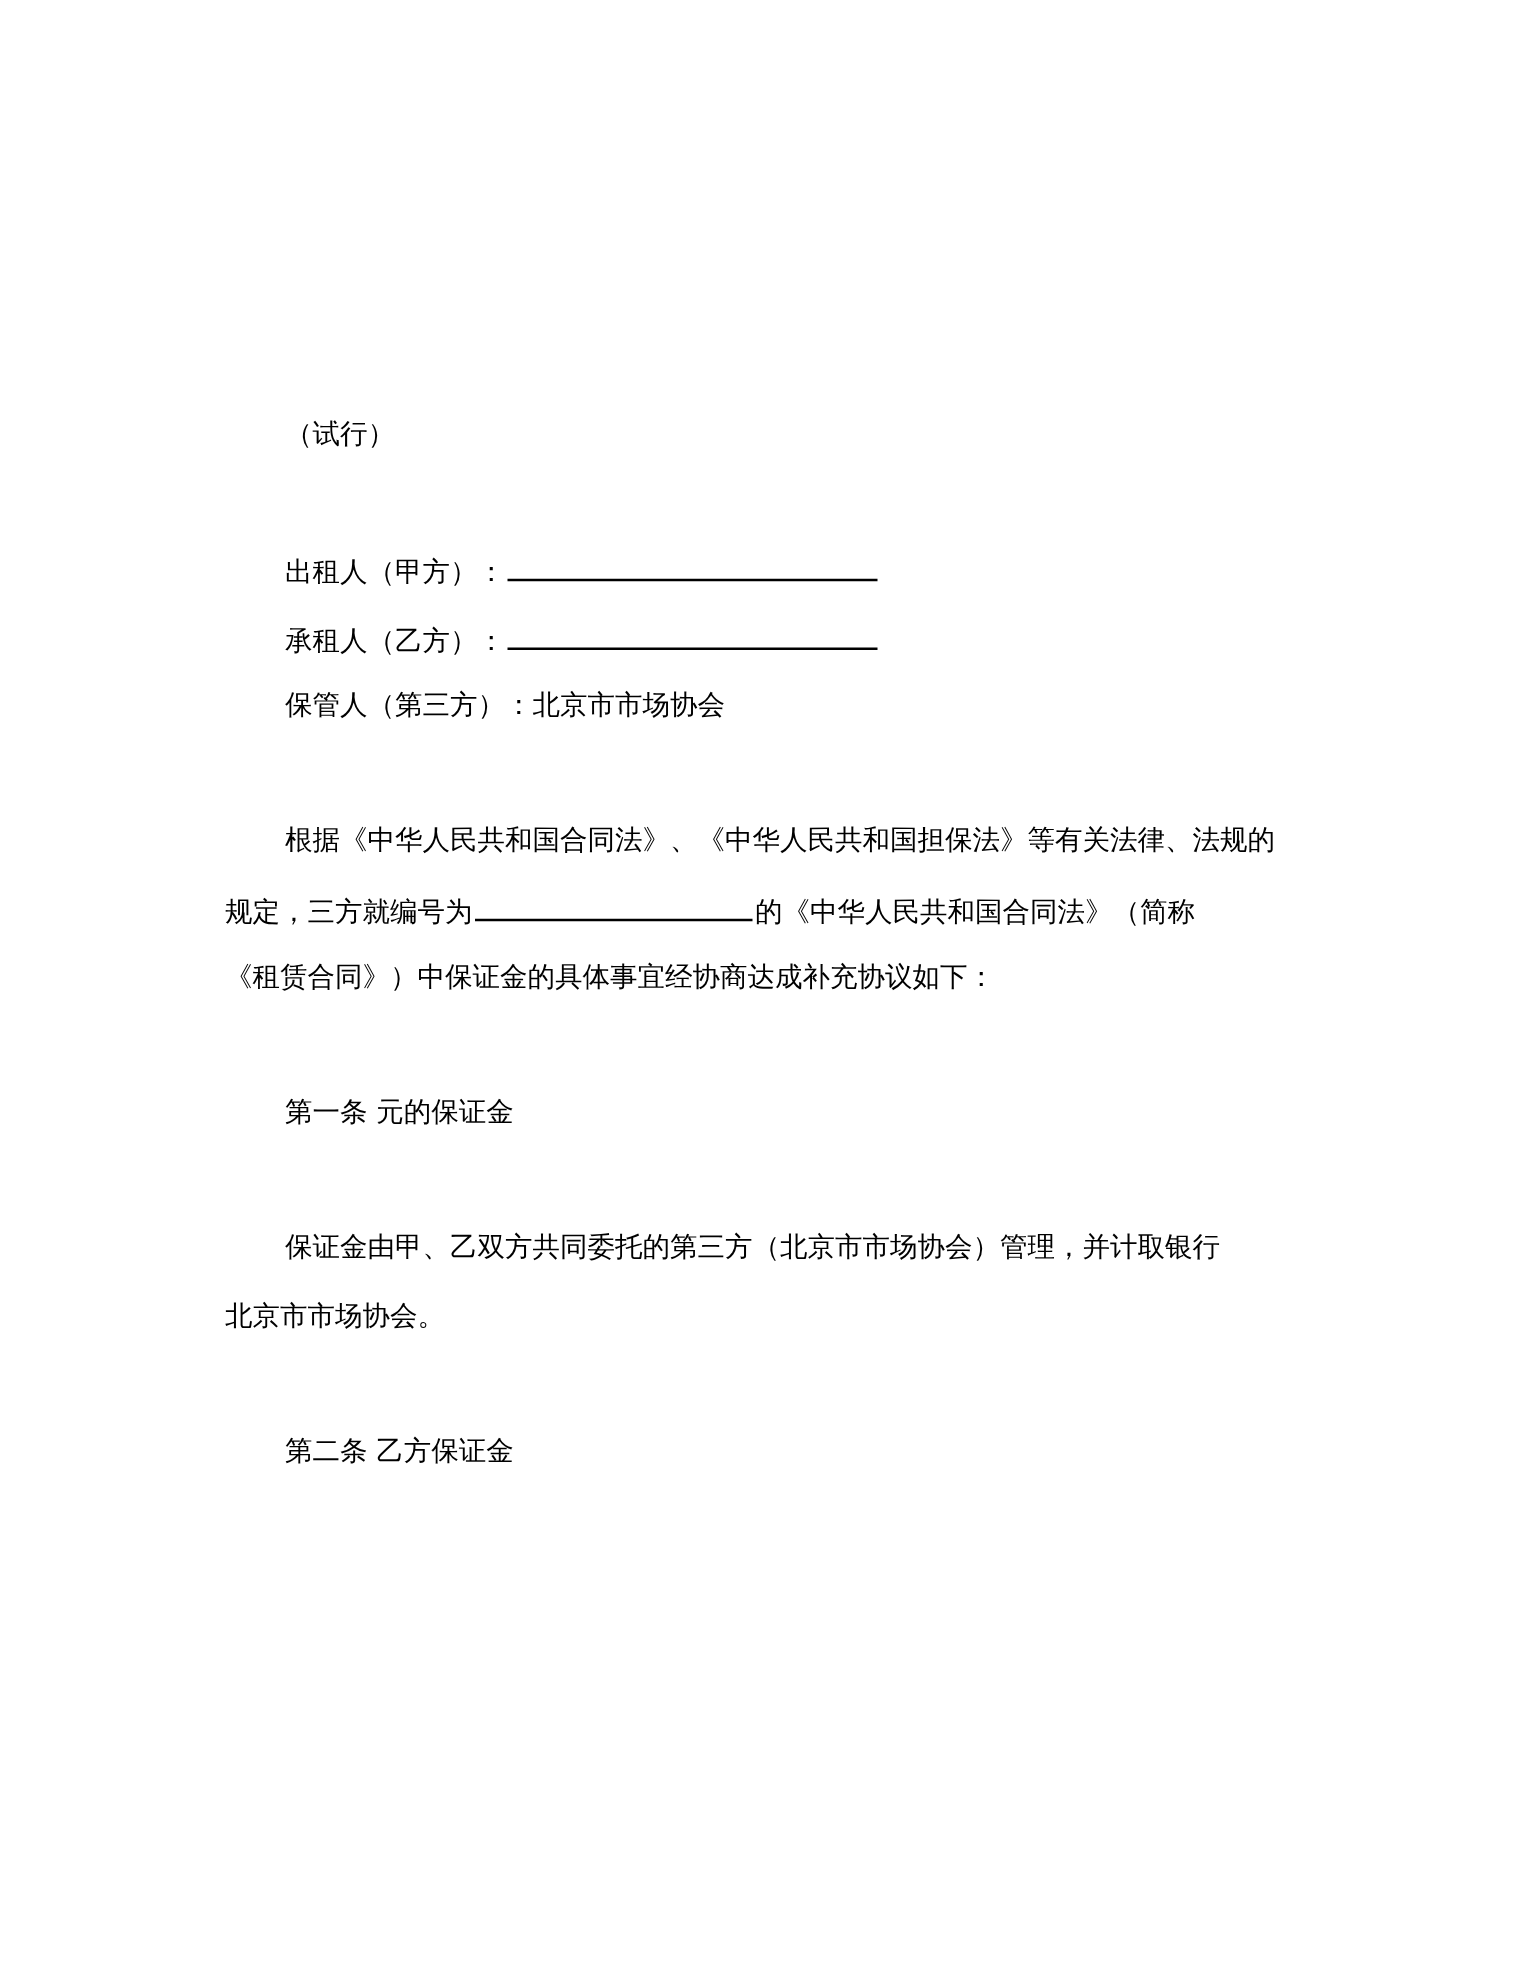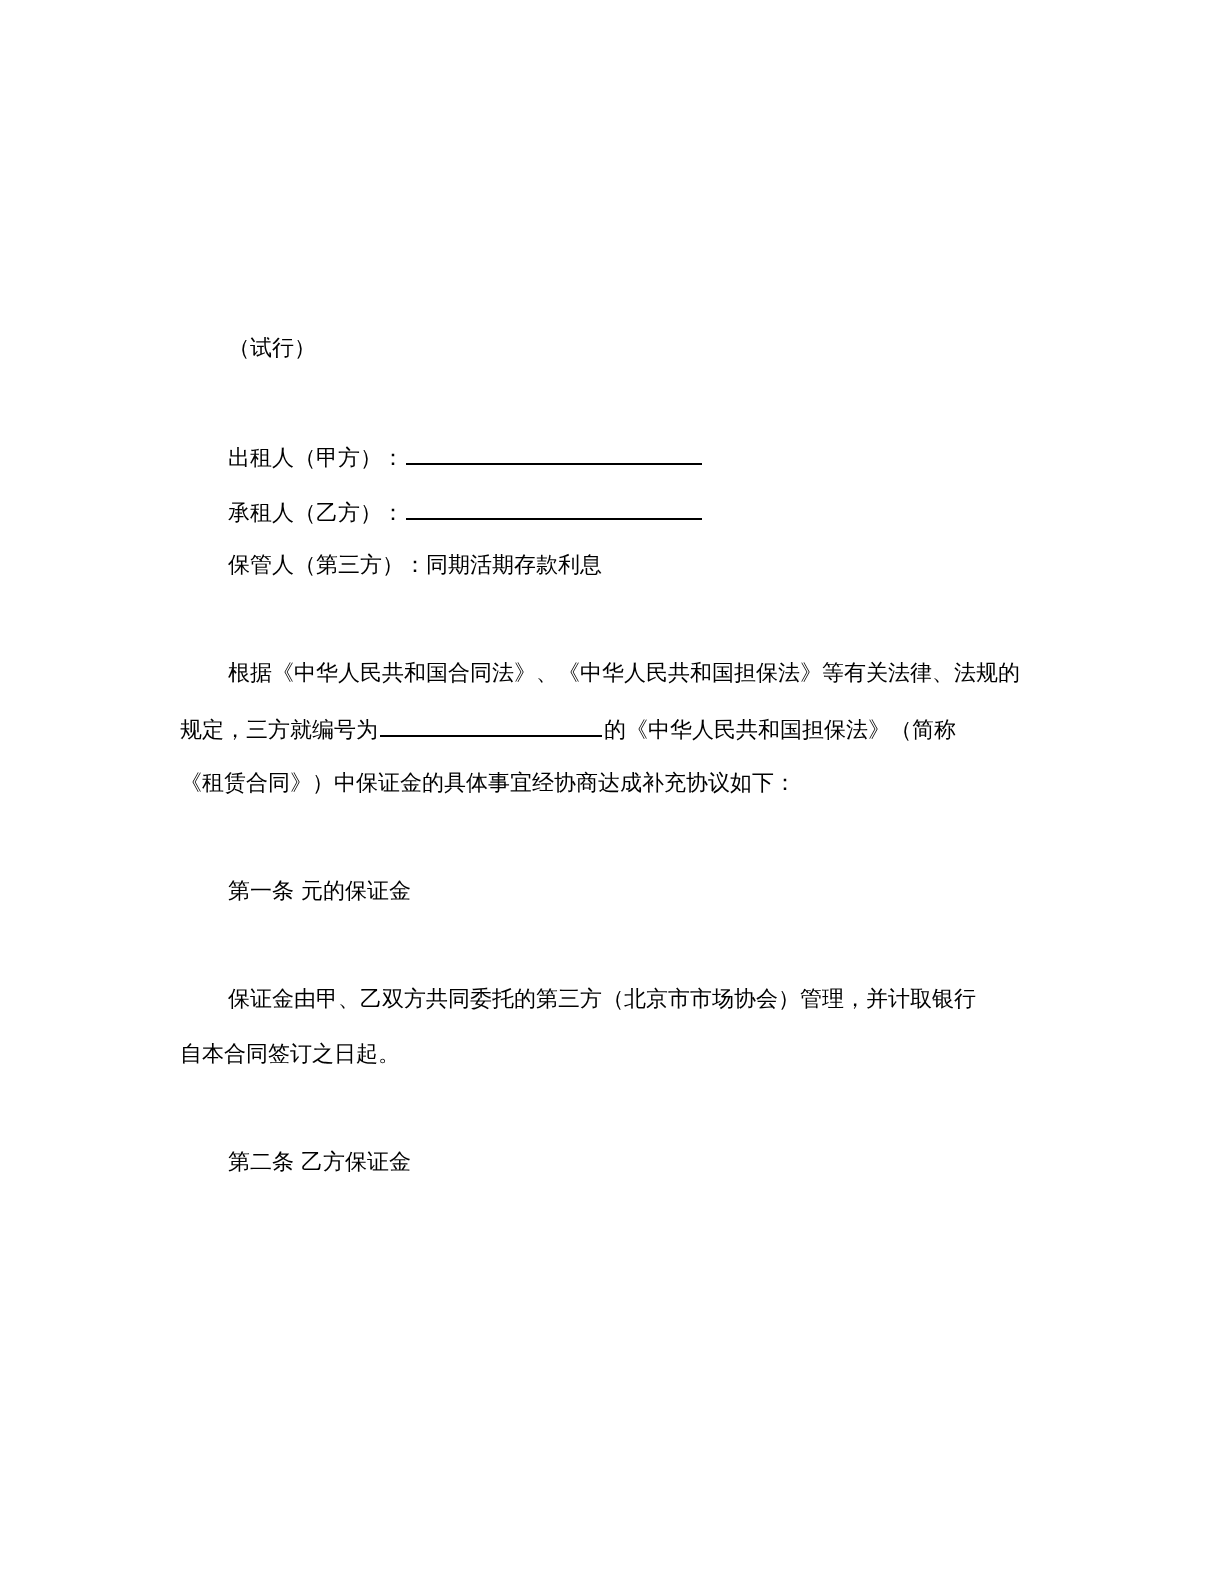--- a/index.html
+++ b/index.html
@@ -61,36 +61,36 @@
 
   <div class="line indent" style="top:441px;">
     <span>出租人（甲方）：</span><span class="blank" style="width:296px;"></span>
   </div>
 
   <div class="line indent" style="top:496px;">
     <span>承租人（乙方）：</span><span class="blank" style="width:296px;"></span>
   </div>
 
   <div class="line indent" style="top:550px;">
-    <span>保管人（第三方）：</span><span>同期活期存款利息</span>
+    <span>保管人（第三方）：</span><span>北京市市场协会</span>
   </div>
 
   <div class="line" style="left:228px; top:658px; width:806px;">
     <span>根据《中华人民共和国合同法》、《中华人民共和国担保法》等有关法律、法规的</span>
   </div>
 
   <div class="line flush" style="top:713px;">
-    <span>规定，三方就编号为</span><span class="blank" style="width:222px;"></span><span>的《中华人民共和国担保法》（简称</span>
+    <span>规定，三方就编号为</span><span class="blank" style="width:222px;"></span><span>的《中华人民共和国合同法》（简称</span>
   </div>
 
   <div class="line flush" style="top:768px;">《租赁合同》）中保证金的具体事宜经协商达成补充协议如下：</div>
 
   <div class="line indent" style="top:876px;">第一条  元的保证金</div>
 
   <div class="line indent" style="top:984px;">保证金由甲、乙双方共同委托的第三方（北京市市场协会）管理，并计取银行</div>
 
-  <div class="line flush" style="top:1039px;">自本合同签订之日起。</div>
+  <div class="line flush" style="top:1039px;">北京市市场协会。</div>
 
   <div class="line indent" style="top:1147px;">第二条  乙方保证金</div>
 
 
 
 </div>
 
 </body></html>

